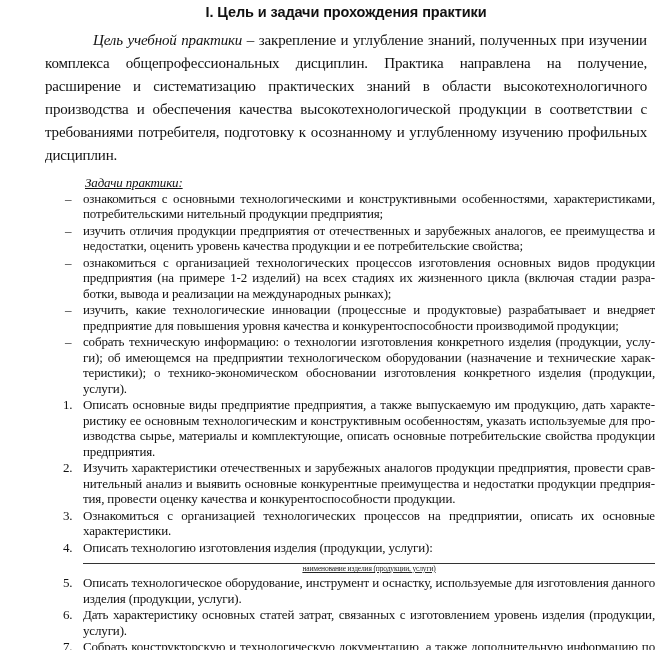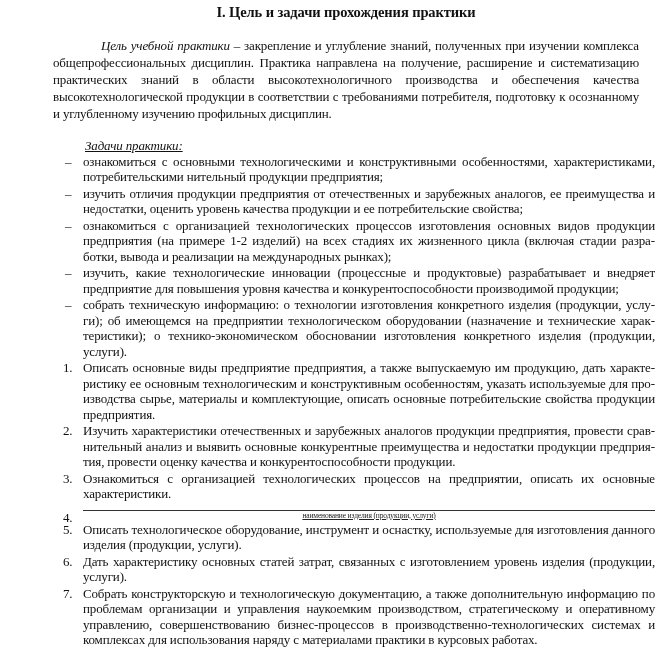--- a/index.html
+++ b/index.html
@@ -15,35 +15,35 @@
       font-family: "Liberation Serif", serif;
       color: #111111;
     }
     .page {
       position: absolute;
       left: 37px;
       top: 0;
       width: 618px;
     }
     .heading {
-      font-family: Liberation Serif, serif;
+      font-family: Liberation Sans, sans-serif;
       font-weight: bold;
       font-size: 14.5px;
       text-align: center;
       margin: 0;
       line-height: 18px;
       letter-spacing: -0.1px;
     }
     .heading-1 { padding-top: 3px; margin-bottom: 8px; }
     .heading-2 { margin-top: 10px; margin-bottom: 8px; }
     .para {
-      font-size: 13px;
-      line-height: 17px;
+      font-size: 15px;
+      line-height: 23px;
       text-align: justify;
-      margin: 16px;
+      margin: 8px;
       letter-spacing: -0.15px;
       hyphens: manual;
     }
     .para .lead { font-style: italic; }
     .indent { text-indent: 48px; }
     .subhead {
       font-style: italic;
       font-size: 13px;
       line-height: 15.5px;
       margin: 8px 0 0 48px;
@@ -119,21 +119,21 @@
     <li><span class="dash">–</span><span>ознакомиться с организацией технологических процессов изготовления основных видов продукции предприятия (на примере 1-2 изделий) на всех стадиях их жизненного цикла (включая стадии разра­ботки, вывода и реализации на международных рынках);</span></li>
     <li><span class="dash">–</span><span>изучить, какие технологические инновации (процессные и продуктовые) разрабатывает и внедряет предприятие для повышения уровня качества и конкурентоспособности производимой продукции;</span></li>
     <li><span class="dash">–</span><span>собрать техническую информацию: о технологии изготовления конкретного изделия (продукции, услу­ги); об имеющемся на предприятии технологическом оборудовании (назначение и технические харак­теристики); о технико-экономическом обосновании изготовления конкретного изделия (продукции, услуги).</span></li>
   </ul>
 
 
   <ol class="tasks">
     <li><span class="num">1.</span><span>Описать основные виды предприятие предприятия, а также выпускаемую им продукцию, дать характе­ристику ее основным технологическим и конструктивным особенностям, указать используемые для про­изводства сырье, материалы и комплектующие, описать основные потребительские свойства продукции предприятия.</span></li>
     <li><span class="num">2.</span><span>Изучить характеристики отечественных и зарубежных аналогов продукции предприятия, провести срав­нительный анализ и выявить основные конкурентные преимущества и недостатки продукции предприя­тия, провести оценку качества и конкурентоспособности продукции.</span></li>
     <li><span class="num">3.</span><span>Ознакомиться с организацией технологических процессов на предприятии, описать их основные характе­ристики.</span></li>
-    <li><span class="num">4.</span>
+    <li><span class="num">4.</span><span>Описать технологию изготовления изделия (продукции, услуги):</span>
       <div class="fill-line" style="margin-left:0;"></div>
       <div class="fill-caption" style="margin-left:0;text-decoration:underline;">наименование изделия (продукции, услуги)</div>
     </li>
     <li><span class="num">5.</span><span>Описать технологическое оборудование, инструмент и оснастку, используемые для изготовления данного изделия (продукции, услуги).</span></li>
     <li><span class="num">6.</span><span>Дать характеристику основных статей затрат, связанных с изготовлением уровень изделия (продукции, услуги).</span></li>
     <li><span class="num">7.</span><span>Собрать конструкторскую и технологическую документацию, а также дополнительную информацию по проблемам организации и управления наукоемким производством, стратегическому и оперативному управлению, совершенствованию бизнес-процессов в производственно-технологических системах и ком­плексах для использования наряду с материалами практики в курсовых работах.</span></li>
   </ol>
 
 </div>
 

